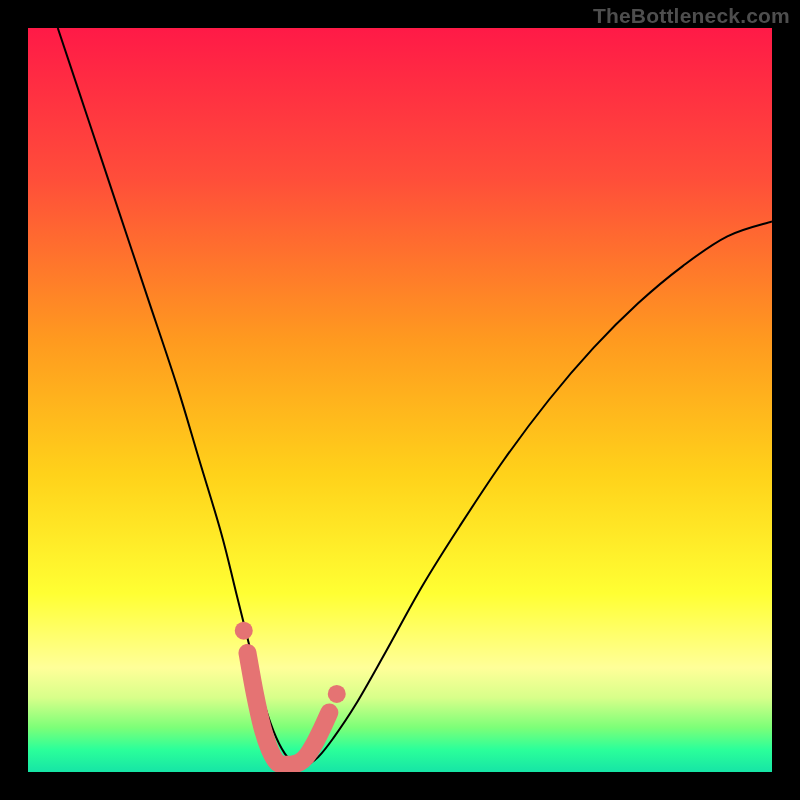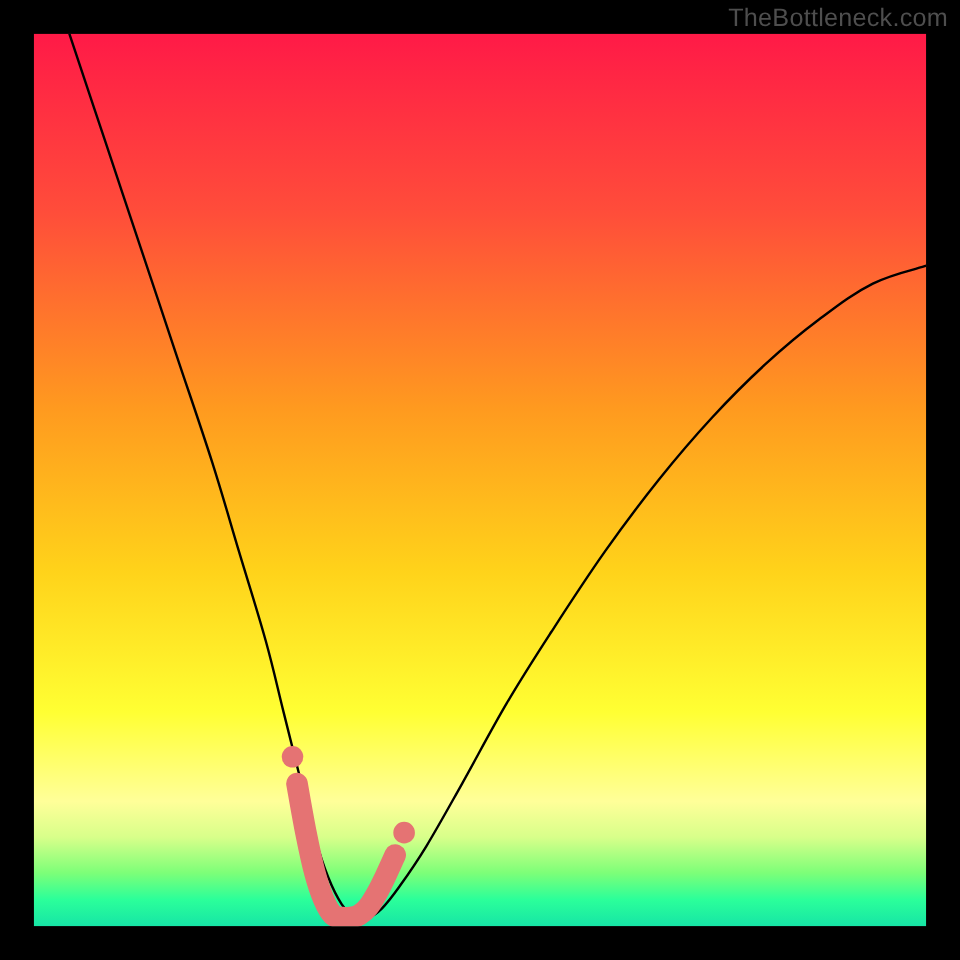--- a/index.html
+++ b/index.html
@@ -26,21 +26,21 @@
     width: 744px;
     height: 744px;
     overflow: hidden;
   }
   .watermark {
     position: absolute;
     top: 4px;
     right: 10px;
     color: #4e4e4e;
     font-size: 21px;
-    font-weight: 400;
+    font-weight: 700;
     letter-spacing: 0.2px;
     user-select: none;
   }
   svg { display: block; }
 </style>
 </head>
 <body>
 
 <div class="frame">
 

